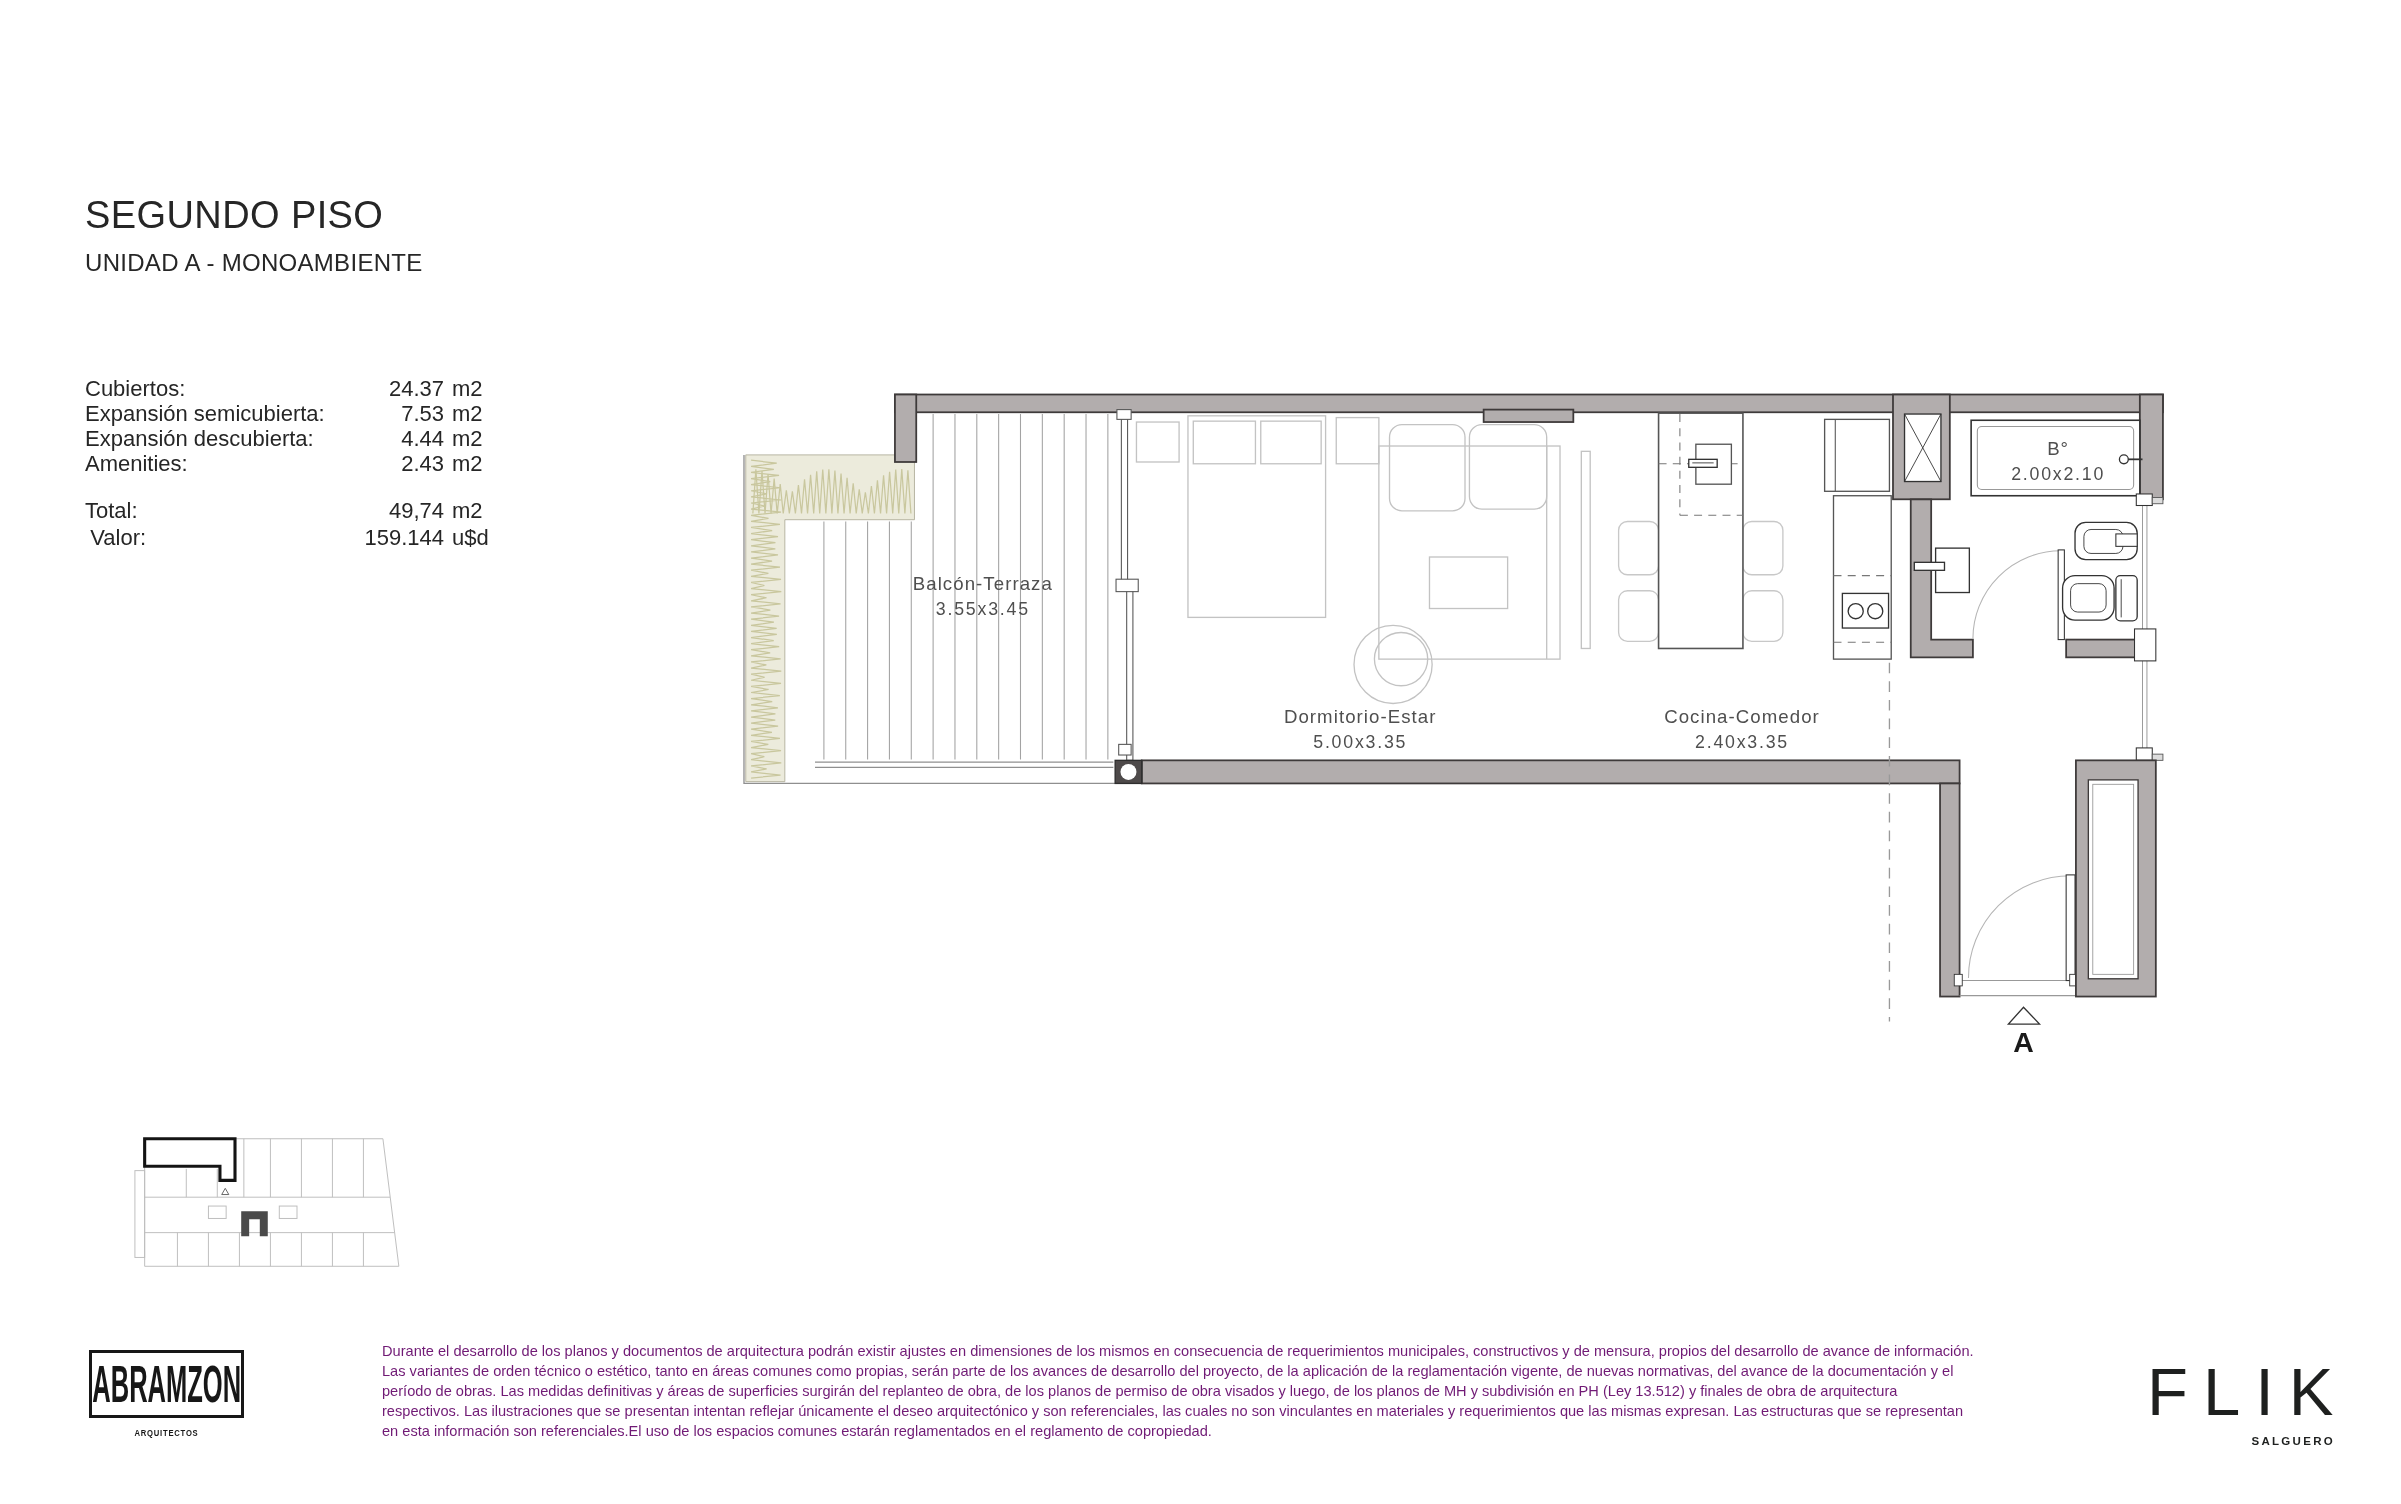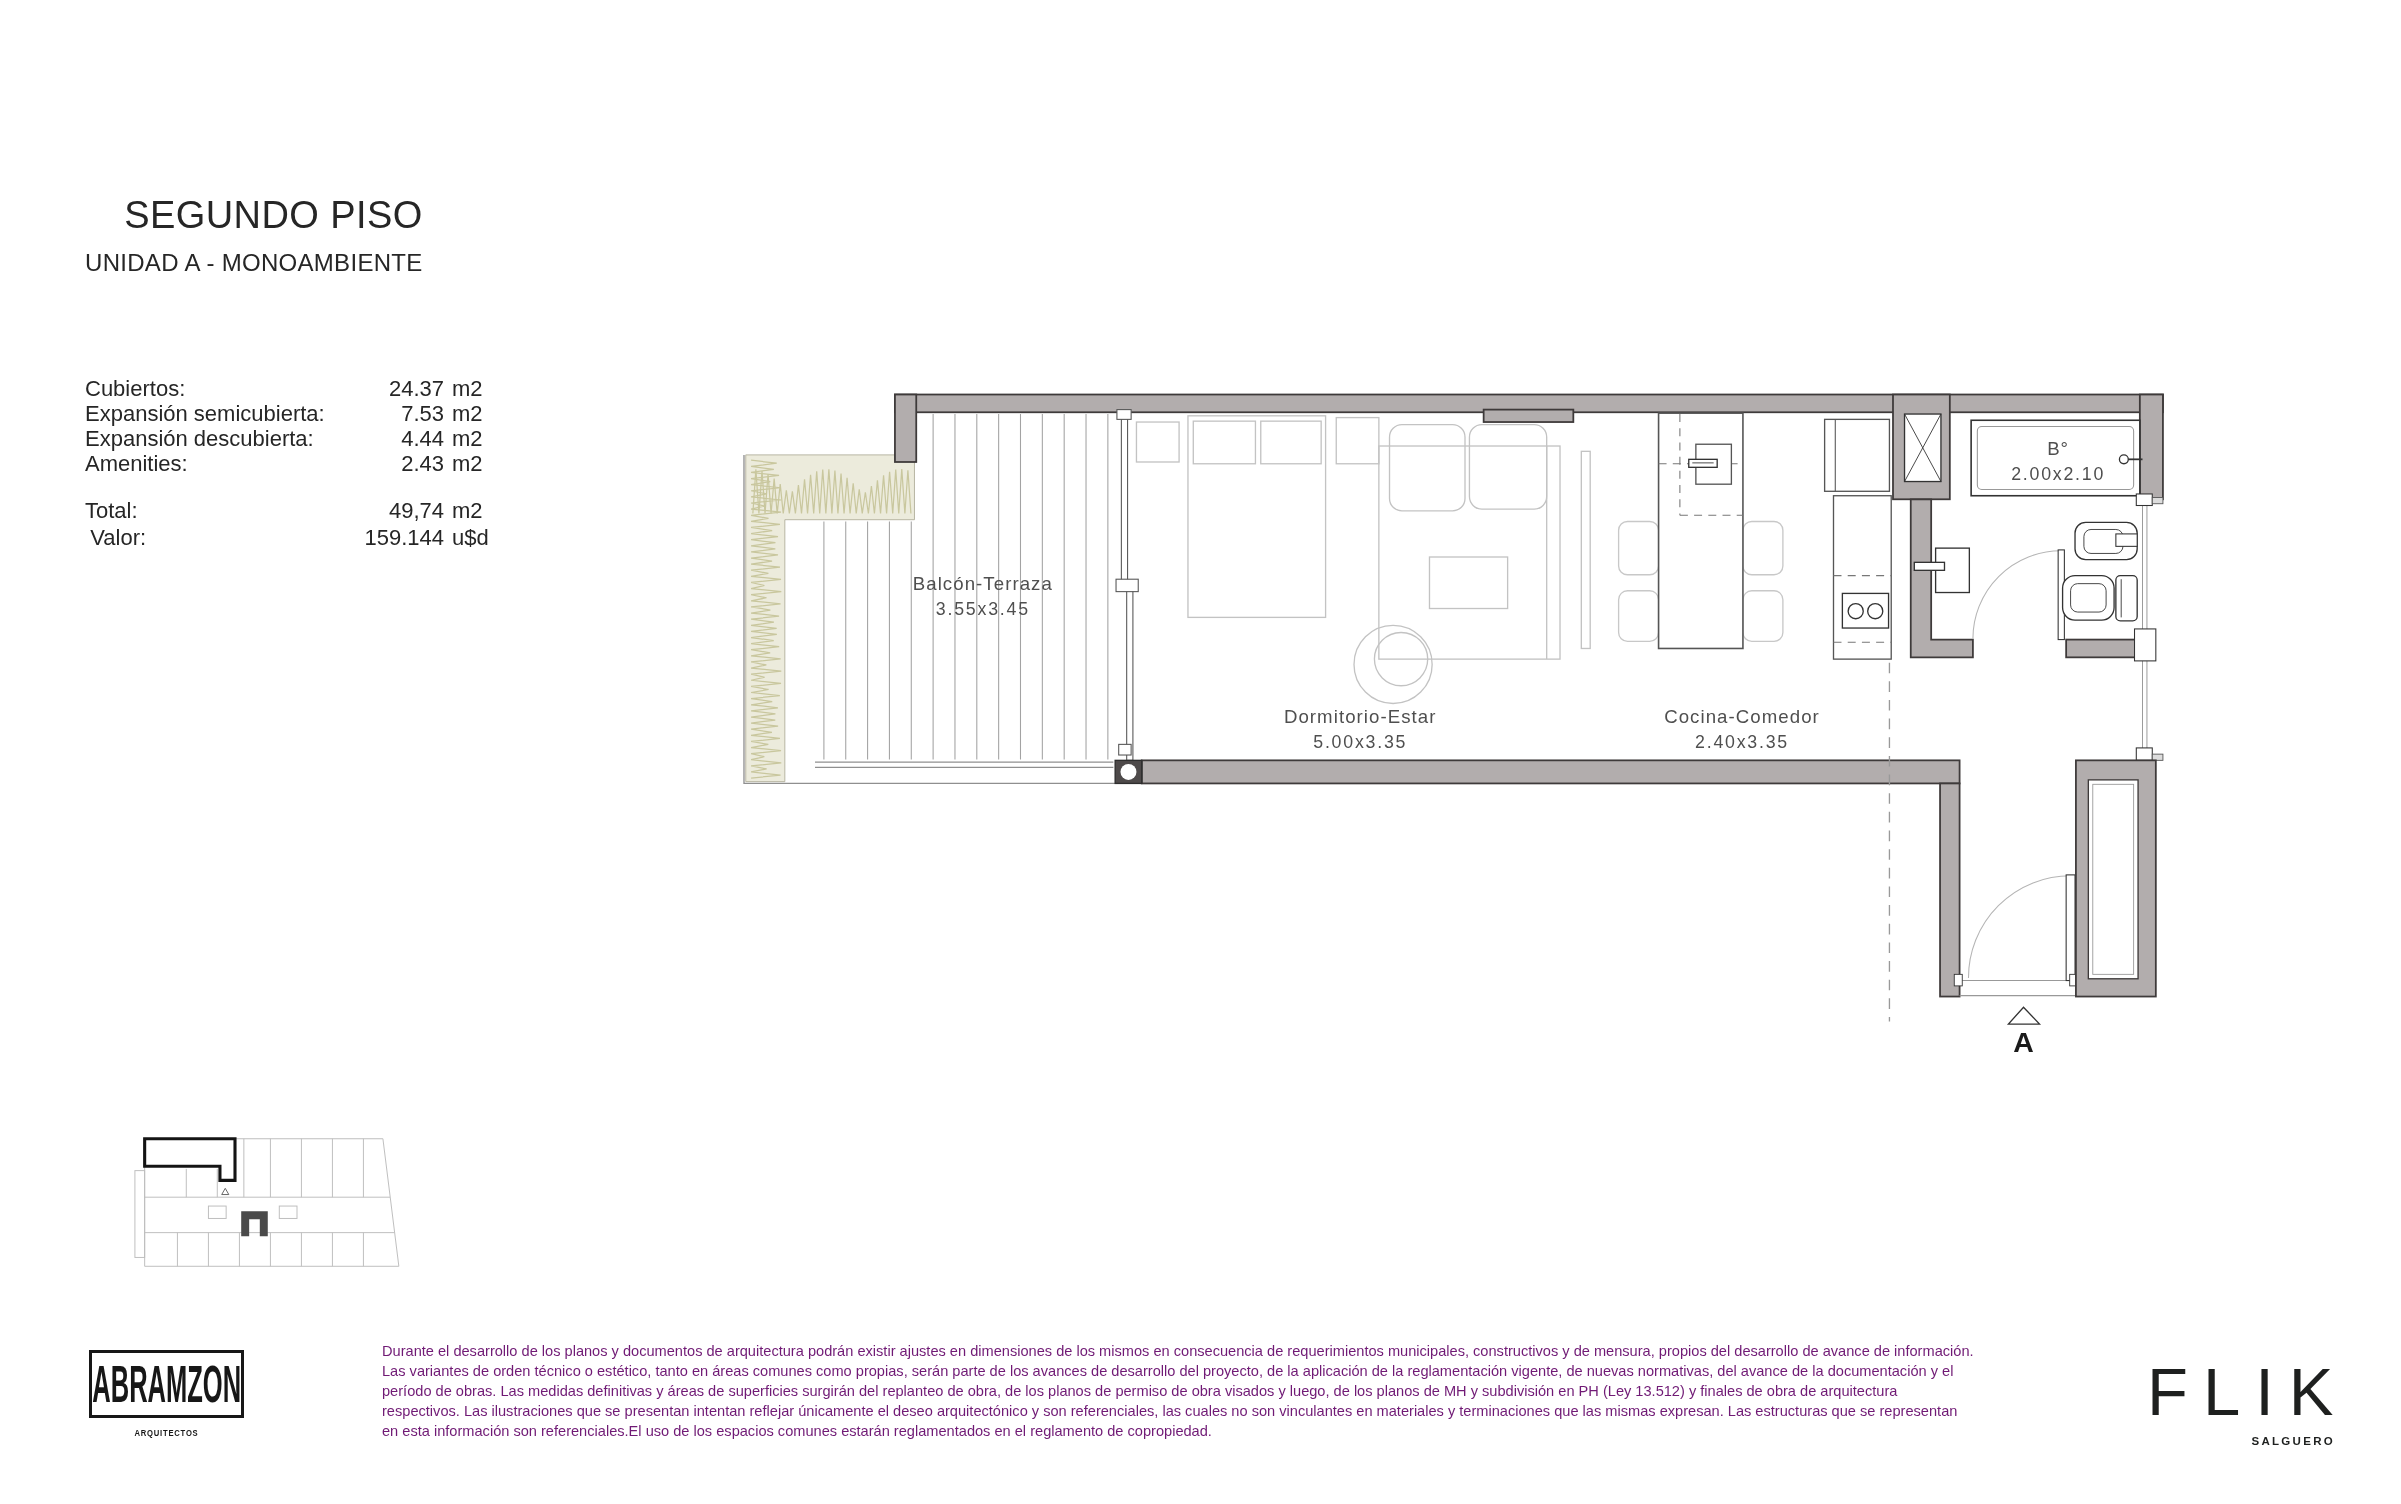--- a/index.html
+++ b/index.html
@@ -3,21 +3,21 @@
 <meta charset="utf-8">
 <style>
   * { margin:0; padding:0; box-sizing:border-box; }
   html,body { background:#ffffff; }
   body {
     width:2401px; height:1505px; position:relative; overflow:hidden;
     font-family:"Liberation Sans", sans-serif; color:#262626;
   }
   
   .header { position:absolute; left:85px; top:194px; }
-  .page-title { font-size:38px; font-weight:400; letter-spacing:0.4px; color:#262626;text-align:right; }
+  .page-title { font-size:38px; font-weight:400; letter-spacing:0.4px; color:#262626; }
   .page-subtitle { font-size:24px; font-weight:400; letter-spacing:0.3px; color:#262626; margin-top:12px; }
   
   .area-table { position:absolute; left:85px; top:376px; width:417px; font-size:22px; color:#262626; }
   .area-row { display:flex; height:25px; align-items:center; }
   .area-row .lbl { width:266px; }
   .area-row .val { width:93px; text-align:right; }
   .area-row .unit { width:49px; padding-left:8px; }
   .area-summary { margin-top:21px; }
   .area-summary .area-row { height:27.5px; }
   
@@ -279,21 +279,21 @@
   <div class="architect-box">
     <span class="architect-name">ABRAMZON</span>
   </div>
   <div class="architect-tagline">ARQUITECTOS</div>
 </div>
 
 <div class="disclaimer">
   <div>Durante el desarrollo de los planos y documentos de arquitectura podrán existir ajustes en dimensiones de los mismos en consecuencia de requerimientos municipales, constructivos y de mensura, propios del desarrollo de avance de información.</div>
   <div>Las variantes de orden técnico o estético, tanto en áreas comunes como propias, serán parte de los avances de desarrollo del proyecto, de la aplicación de la reglamentación vigente, de nuevas normativas,  del avance de la documentación y el</div>
   <div>período de obras. Las medidas definitivas y áreas de superficies surgirán del replanteo de obra, de los planos de permiso de obra visados y luego, de los planos de MH y subdivisión en PH (Ley 13.512) y finales de obra de arquitectura</div>
-  <div>respectivos. Las ilustraciones que se presentan intentan reflejar únicamente el deseo arquitectónico y son referenciales, las cuales no son vinculantes en materiales y terminaciones que las mismas expresan. Las estructuras que se representan</div>
+  <div>respectivos. Las ilustraciones que se presentan intentan reflejar únicamente el deseo arquitectónico y son referenciales, las cuales no son vinculantes en materiales y requerimientos que las mismas expresan. Las estructuras que se representan</div>
   <div>en esta información son referenciales.El uso de los espacios comunes estarán reglamentados en el reglamento de copropiedad.</div>
 </div>
 
 <div class="brand-logo">
   <div class="brand-name">FLIK</div>
   <div class="brand-tagline">SALGUERO</div>
 </div>
 
 
 </body></html>

